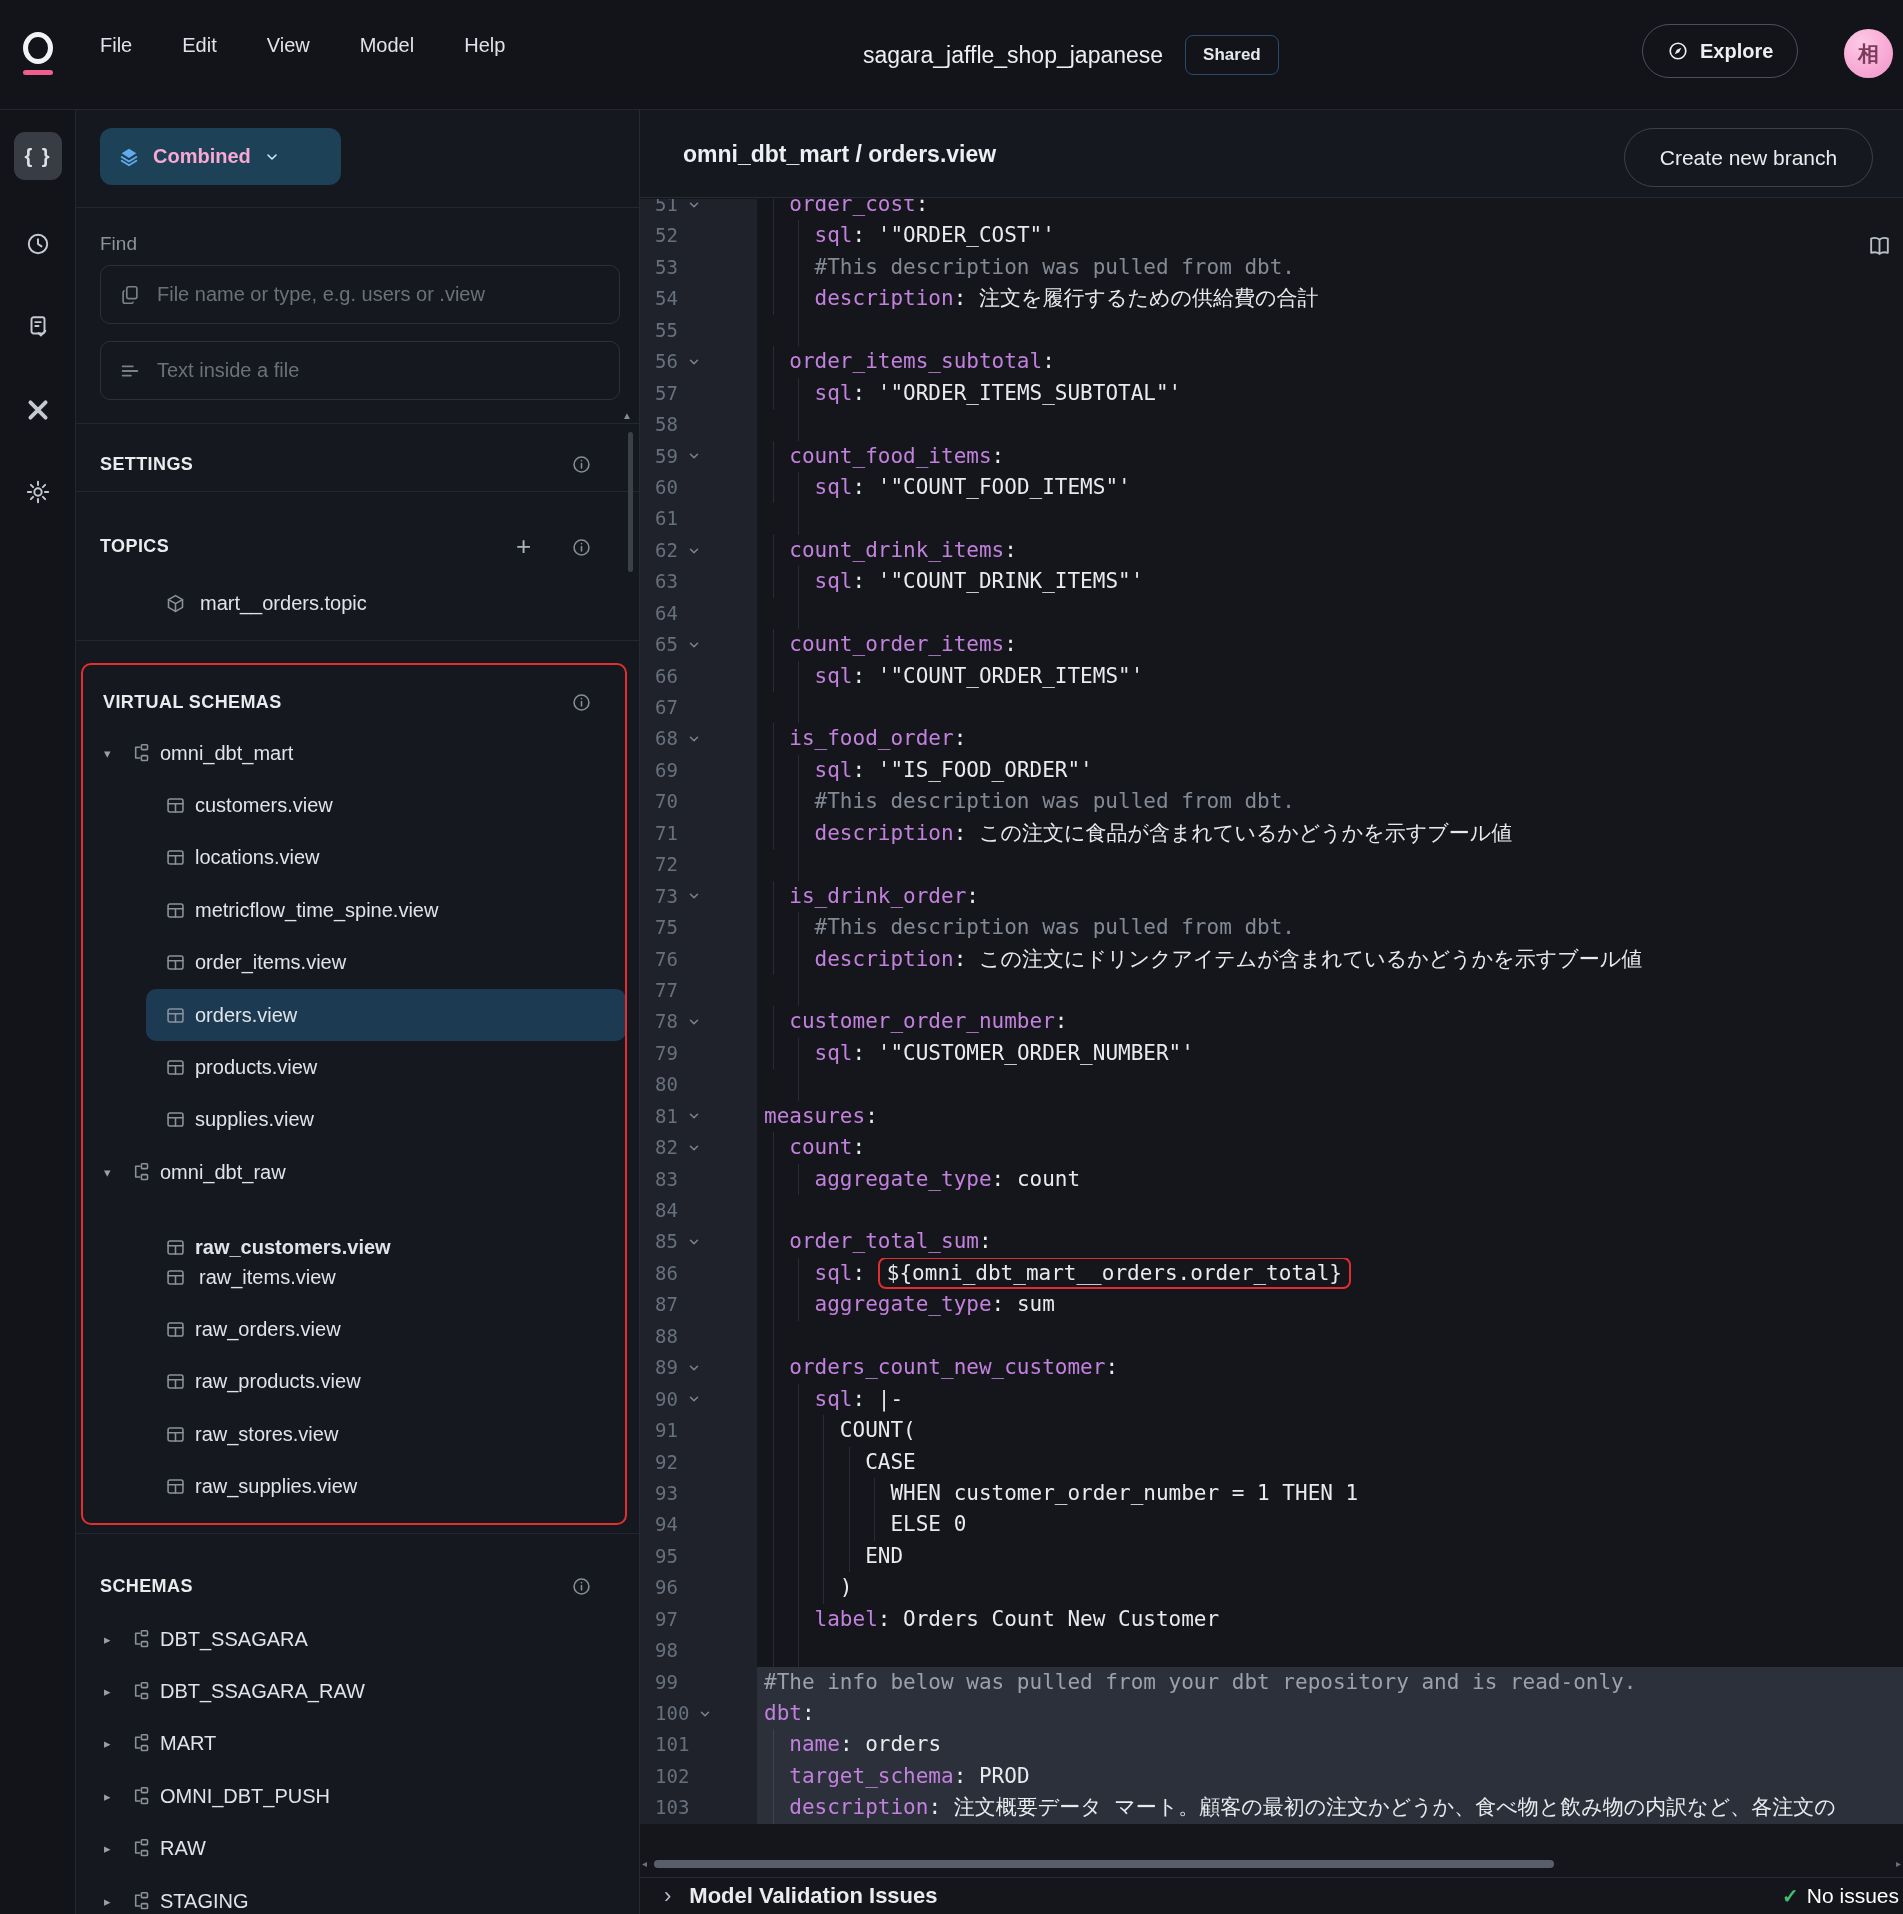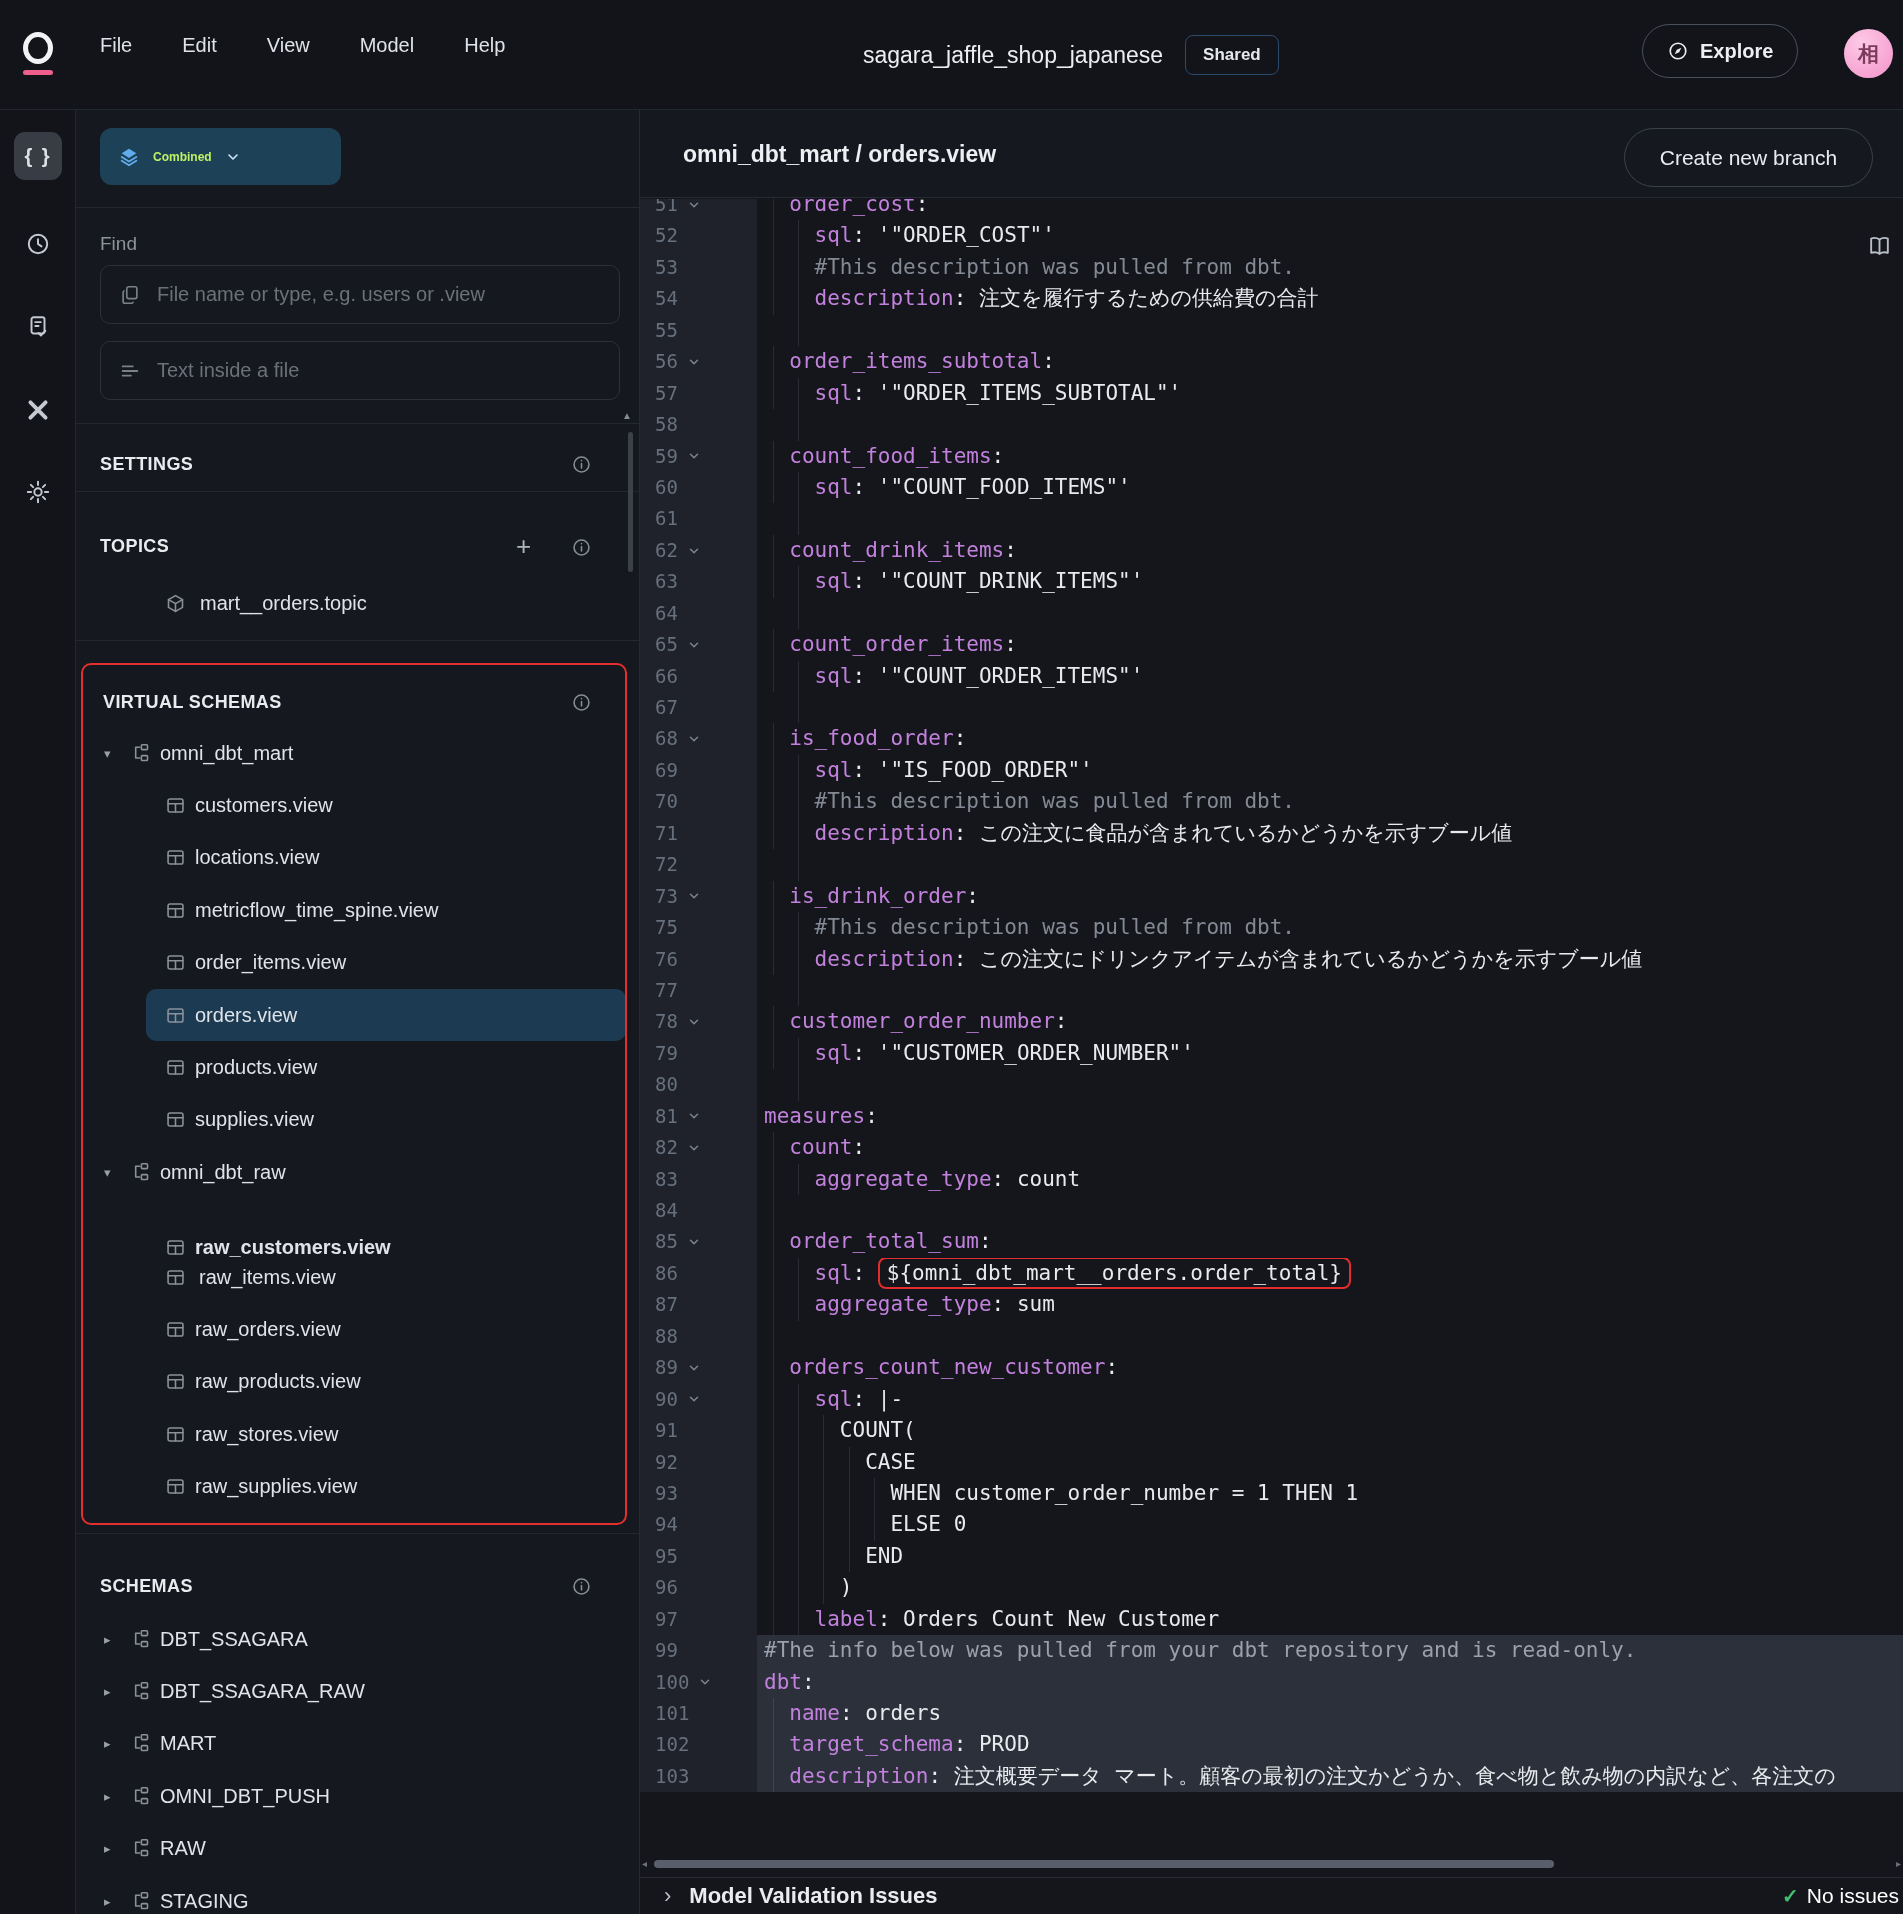--- a/index.html
+++ b/index.html
@@ -40,21 +40,21 @@
   .rail-btn.active { background:#383c44; }
   .rail-braces { font-size:20px; font-weight:600; letter-spacing:2px; color:#dde1e6; }
 
   
   #sidebar { position:absolute; left:76px; top:110px; width:564px; height:1804px;
     background:#15181e; border-right:1px solid #262a32; }
   .divider { position:absolute; left:0; right:0; height:1px; background:#23272f; }
   #combined-btn { position:absolute; left:24px; top:18px; width:241px; height:57px;
     background:#1d4156; border-radius:12px; display:flex; align-items:center;
     padding:0 18px; gap:13px; color:#5fabec; }
-  #combined-btn .lbl { font-size:12px; font-weight:600; color:#bef264; }
+  #combined-btn .lbl { font-size:20px; font-weight:600; color:#f9a8d4; }
   #combined-btn .chev { color:#cfe6f8; }
   #find-label { position:absolute; left:24px; top:123px; font-size:19px; color:#8d939c; }
   .search-box { position:absolute; left:24px; width:520px; height:59px;
     border:1px solid #2b303a; border-radius:10px; display:flex; align-items:center;
     padding-left:18px; gap:16px; color:#7a818b; }
   .search-box input { background:transparent; border:none; outline:none; flex:1;
     font-size:20px; color:#e8eaee; font-family:"Liberation Sans",sans-serif; height:100%; }
   .search-box input::placeholder { color:#6b717b; }
   .side-header { position:absolute; font-size:18px; font-weight:700;
     letter-spacing:.4px; color:#e9ebee; }
@@ -829,20 +829,26 @@
           <div class="ct"><span class="guide" style="left: 15.848px;"></span><span class="guide" style="left: 41.128px;"></span><span class="guide" style="left: 66.408px;"></span><span class="tk-p">      )</span></div>
         </div>
         <div class="code-line">
           <div class="gut">
             <span>97</span>
           </div>
           <div class="ct"><span class="guide" style="left: 15.848px;"></span><span class="guide" style="left: 41.128px;"></span><span class="tk-p">    </span><span class="tk-k">label</span><span class="tk-p">: Orders Count New Customer</span></div>
         </div>
         <div class="code-line">
           <div class="gut">
+            <span>98</span>
+          </div>
+          <div class="ct"><span class="guide" style="left: 15.848px;"></span><span class="guide" style="left: 41.128px;"></span></div>
+        </div>
+        <div class="code-line">
+          <div class="gut">
             <span>99</span>
           </div>
           <div class="ct ro"><span class="tk-c">#The info below was pulled from your dbt repository and is read-only.</span></div>
         </div>
         <div class="code-line">
           <div class="gut">
             <span>100</span>
             <span class="gchev">
               <svg width="14" height="14" viewBox="0 0 24 24" fill="none" stroke="currentColor" stroke-width="2.6" stroke-linecap="round" stroke-linejoin="round">
                 <path d="M6 9l6 6 6-6"></path>

